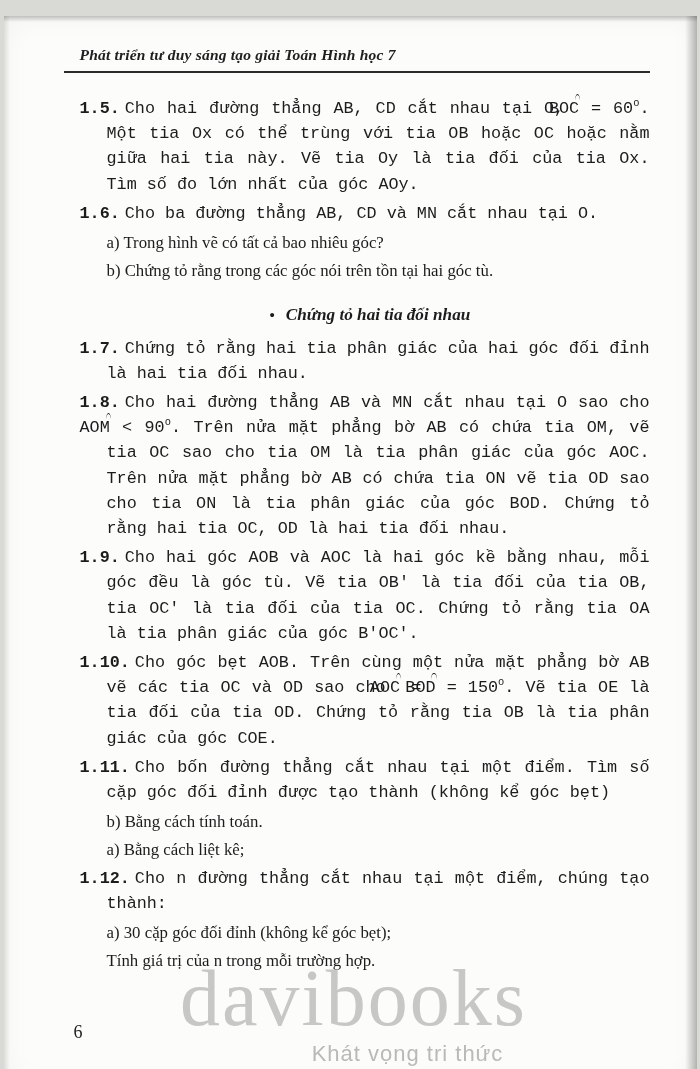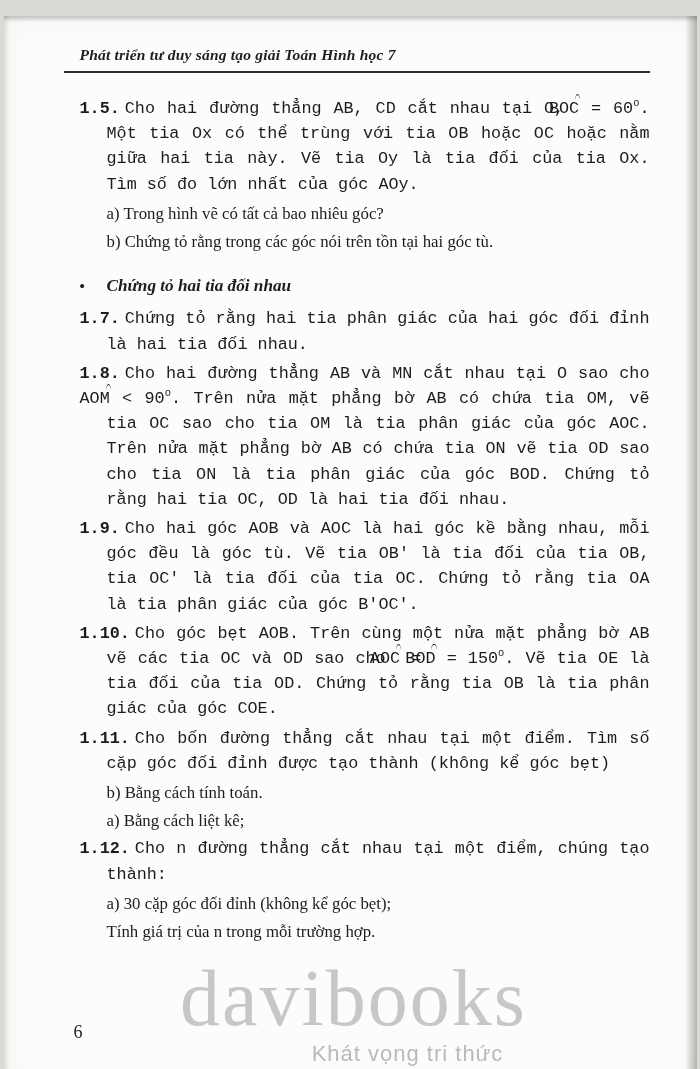--- a/index.html
+++ b/index.html
@@ -30,21 +30,21 @@
 
   .content {
     position:absolute; top:80px; left:76px; width:570px;
     font-size:16.8px; line-height:25.2px; text-align:justify;
   }
   .item { padding-left:27px; text-indent:-27px; margin:0 0 4px;font-family:Liberation Mono, monospace; }
   .item .num { font-weight:bold; padding-right:5px; }
   .sub  { padding-left:27px; margin:0 0 3px; }
   .bullet-head {
     margin:19px 0 7px; font-style:italic; font-weight:bold; font-size:17.2px;
-    text-align:left;
+    text-align:center;
   }
   .bullet-head .dot { display:inline-block; width:27px; font-style:normal; font-size:15px; }
 
   .hat { position:relative; display:inline-block; }
   .hat::before {
     content:""; position:absolute; top:-2px; left:-1px; right:-1px; height:6px;
     border-top:1.6px solid #1c1c1c;
     border-radius:50% / 100% 100% 0 0;
   }
   sup { font-size:0.62em; vertical-align:super; line-height:0; }
@@ -75,20 +75,21 @@
   <div class="scan-edge-bottom"></div>
   <div class="scan-edge-left"></div>
 
   <div class="running-header">
     <span>Phát triển tư duy sáng tạo giải Toán Hình học 7</span>
   </div>
   <div class="header-rule"></div>
 
   <div class="content" id="content">
       <div class="item"><span class="num">1.5.</span><span class="txt"><span>Cho hai đường thẳng AB, CD cắt nhau tại O, </span><span class="hat">BOC</span><span> = 60</span><sup>o</sup><span>. Một tia Ox có thể trùng với tia OB hoặc OC hoặc nằm giữa hai tia này. Vẽ tia Oy là tia đối của tia Ox. Tìm số đo lớn nhất của góc AOy.</span></span></div>
+      <div class="item"><span class="num">1.6.</span><span class="txt"><span>Cho ba đường thẳng AB, CD và MN cắt nhau tại O.</span></span></div>
       <div class="sub">a) Trong hình vẽ có tất cả bao nhiêu góc?</div>
       <div class="sub">b) Chứng tỏ rằng trong các góc nói trên tồn tại hai góc tù.</div>
       <div class="bullet-head"><span class="dot">•</span><span class="bullet-txt">Chứng tỏ hai tia đối nhau</span></div>
       <div class="item"><span class="num">1.7.</span><span class="txt"><span>Chứng tỏ rằng hai tia phân giác của hai góc đối đỉnh là hai tia đối nhau.</span></span></div>
       <div class="item"><span class="num">1.8.</span><span class="txt"><span>Cho hai đường thẳng AB và MN cắt nhau tại O sao cho </span><span class="hat">AOM</span><span> &lt; 90</span><sup>o</sup><span>. Trên nửa mặt phẳng bờ AB có chứa tia OM, vẽ tia OC sao cho tia OM là tia phân giác của góc AOC. Trên nửa mặt phẳng bờ AB có chứa tia ON vẽ tia OD sao cho tia ON là tia phân giác của góc BOD. Chứng tỏ rằng hai tia OC, OD là hai tia đối nhau.</span></span></div>
       <div class="item"><span class="num">1.9.</span><span class="txt"><span>Cho hai góc AOB và AOC là hai góc kề bằng nhau, mỗi góc đều là góc tù. Vẽ tia OB' là tia đối của tia OB, tia OC' là tia đối của tia OC. Chứng tỏ rằng tia OA là tia phân giác của góc B'OC'.</span></span></div>
       <div class="item"><span class="num">1.10.</span><span class="txt"><span>Cho góc bẹt AOB. Trên cùng một nửa mặt phẳng bờ AB vẽ các tia OC và OD sao cho </span><span class="hat">AOC</span><span> = </span><span class="hat">BOD</span><span> = 150</span><sup>o</sup><span>. Vẽ tia OE là tia đối của tia OD. Chứng tỏ rằng tia OB là tia phân giác của góc COE.</span></span></div>
       <div class="item"><span class="num">1.11.</span><span class="txt"><span>Cho bốn đường thẳng cắt nhau tại một điểm. Tìm số cặp góc đối đỉnh được tạo thành (không kể góc bẹt)</span></span></div>
       <div class="sub">b) Bằng cách tính toán.</div>
       <div class="sub">a) Bằng cách liệt kê;</div>

